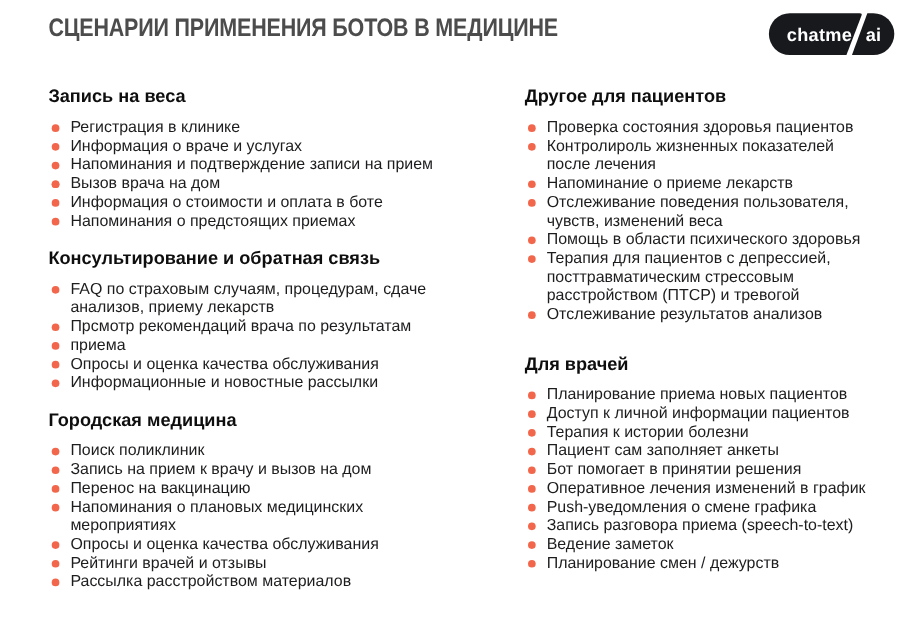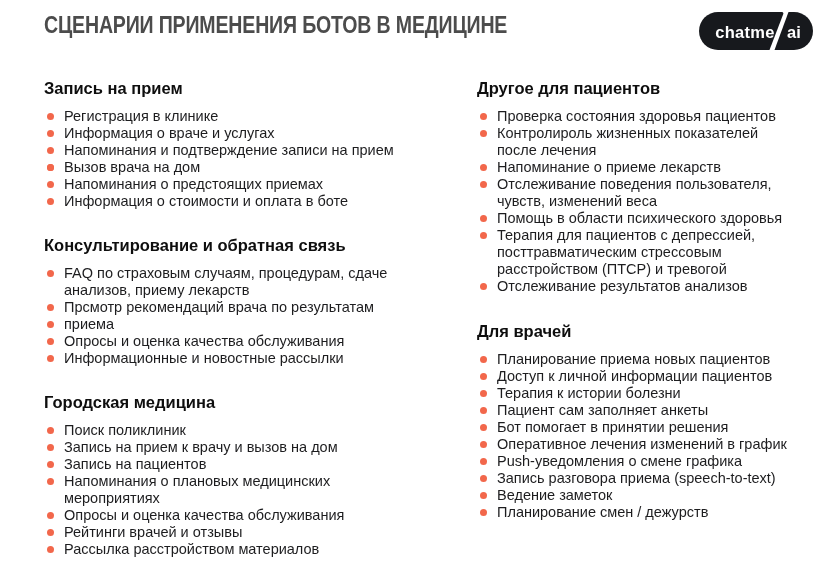--- a/index.html
+++ b/index.html
@@ -37,21 +37,21 @@
   }
   .col-left  { left: 44px; }
   .col-right { left: 477px; }
   .sec h2 {
     margin: 0 0 9px 0;
     font-size: 16.5px;
     line-height: 22px;
     font-weight: bold;
     color: var(--heading-color, #0E0E0E);
   }
-  .sec + .sec { margin-top: 24px; }
+  .sec + .sec { margin-top: 14px; }
   .col-right .sec + .sec { margin-top: 25px; }
   .sec ul {
     list-style: none;
     margin: 0;
     padding: 0;
   }
   .sec li {
     position: relative;
     padding-left: 20px;
     font-size: 14.5px;
@@ -85,48 +85,48 @@
     <svg viewBox="0 0 118 40" width="118" height="40">
       <path class="logo-shape" d="M 20,1 H 83.5 Q 86,1 85.2,3.2 L 71.5,39 H 20 A 19,19 0 0 1 20,1 Z" fill="#17191D"></path>
       <path class="logo-shape" d="M 90.5,1 H 96 A 19,19 0 0 1 96,39 H 76.5 L 90.5,1 Z" fill="#17191D"></path>
       <text x="47" y="26.5" font-size="16.5" text-anchor="middle" letter-spacing="0.3">chatme</text>
       <text x="96" y="26.5" font-size="16.5" text-anchor="middle">ai</text>
     </svg>
   </div>
 
   <div class="col col-left" id="col-left">
       <section class="sec">
-        <h2>Запись на прием</h2>
+        <h2>Запись на веса</h2>
         <ul>
           <li><span class="dot"></span><span class="txt">Регистрация в клинике</span></li>
           <li><span class="dot"></span><span class="txt">Информация о враче и услугах</span></li>
           <li><span class="dot"></span><span class="txt">Напоминания и подтверждение записи на прием</span></li>
           <li><span class="dot"></span></li>
           <li><span class="dot"></span><span class="txt">Вызов врача на дом</span></li>
+          <li><span class="dot"></span><span class="txt">Информация о стоимости и оплата в боте</span></li>
           <li><span class="dot"></span><span class="txt">Напоминания о предстоящих приемах</span></li>
-          <li><span class="dot"></span><span class="txt">Информация о стоимости и оплата в боте</span></li>
         </ul>
       </section>
       <section class="sec">
         <h2>Консультирование и обратная связь</h2>
         <ul>
           <li><span class="dot"></span><span class="txt">FAQ по страховым случаям, процедурам, сдаче
 анализов, приему лекарств</span></li>
           <li><span class="dot"></span><span class="txt">Прсмотр рекомендаций врача по результатам</span></li>
           <li><span class="dot"></span><span class="txt">приема</span></li>
           <li><span class="dot"></span><span class="txt">Опросы и оценка качества обслуживания</span></li>
           <li><span class="dot"></span><span class="txt">Информационные и новостные рассылки</span></li>
         </ul>
       </section>
       <section class="sec">
         <h2>Городская медицина</h2>
         <ul>
           <li><span class="dot"></span><span class="txt">Поиск поликлиник</span></li>
           <li><span class="dot"></span><span class="txt">Запись на прием к врачу и вызов на дом</span></li>
-          <li><span class="dot"></span><span class="txt">Запись на пациентов</span></li>
+          <li><span class="dot"></span><span class="txt">Перенос на вакцинацию</span></li>
           <li><span class="dot"></span><span class="txt">Напоминания о плановых медицинских
 мероприятиях</span></li>
           <li><span class="dot"></span><span class="txt">Опросы и оценка качества обслуживания</span></li>
           <li><span class="dot"></span><span class="txt">Рейтинги врачей и отзывы</span></li>
           <li><span class="dot"></span><span class="txt">Рассылка расстройством материалов</span></li>
         </ul>
       </section>
     </div>
 
   <div class="col col-right" id="col-right">

